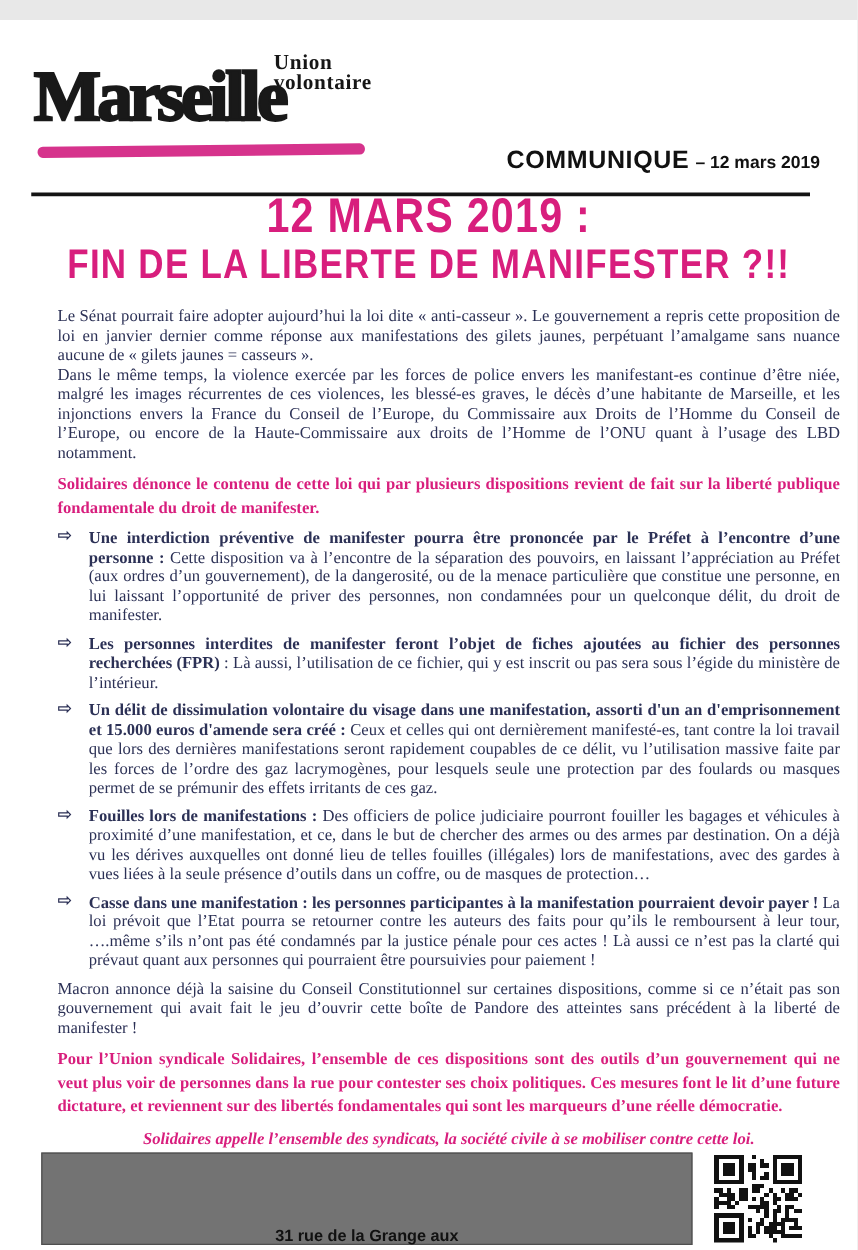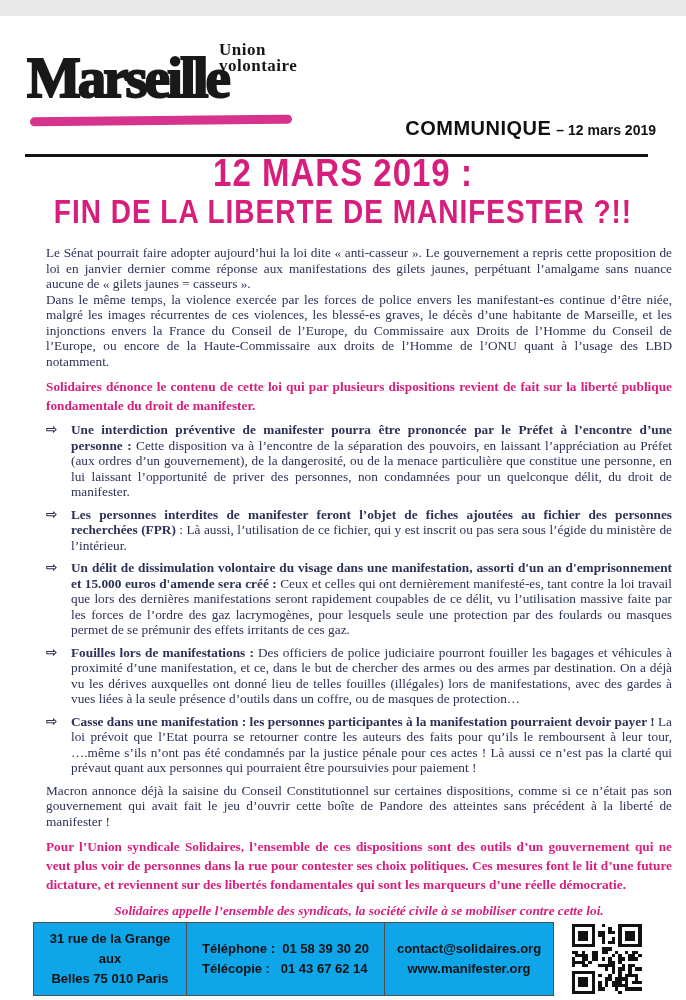--- a/index.html
+++ b/index.html
@@ -73,25 +73,25 @@
     font-family: "DejaVu Sans", sans-serif;
     font-size: 14px; line-height: 15.5px;
     color: #2c3156; font-weight: bold;
   }
   .bullet .bullet-text { flex: 1; text-align: justify; }
   .bullet b, .para b { font-weight: bold; }
   
   .footer-table {
     position: absolute; left: 33px; top: 906px;
     width: 519px; height: 72px;
-    background: #0ea5e9;
+    background: #737373;
     border: 1.5px solid #4f4f4f;
     display: flex;
     font-family: "Liberation Sans", sans-serif;
-    font-weight: bold; font-size: 13px; line-height: 20px; color: #111;
+    font-weight: bold; font-size: 13px; line-height: 20px; color: #111; flex-direction: column;
   }
   .footer-table .cell {
     display: flex; align-items: center; justify-content: center;
     text-align: center; padding: 2px 6px; box-sizing: border-box;
   }
   .footer-table .cell + .cell { border-left: 1.5px solid #4f4f4f; }
   .cell-address { flex: 0 0 152px; }
   .cell-phones  { flex: 0 0 198px; }
   .cell-contact { flex: 1; }
   .cell-phones .rows { text-align: left; }

